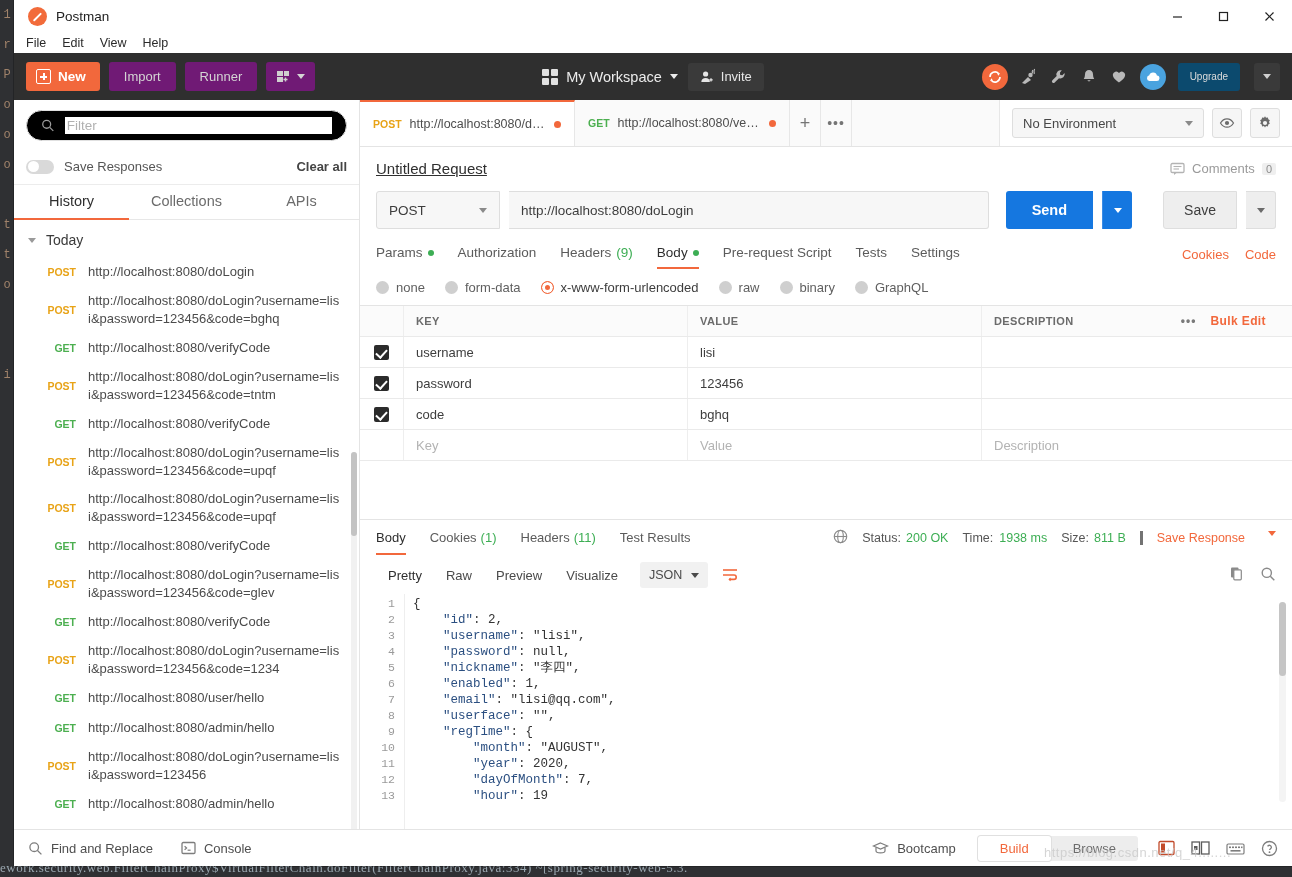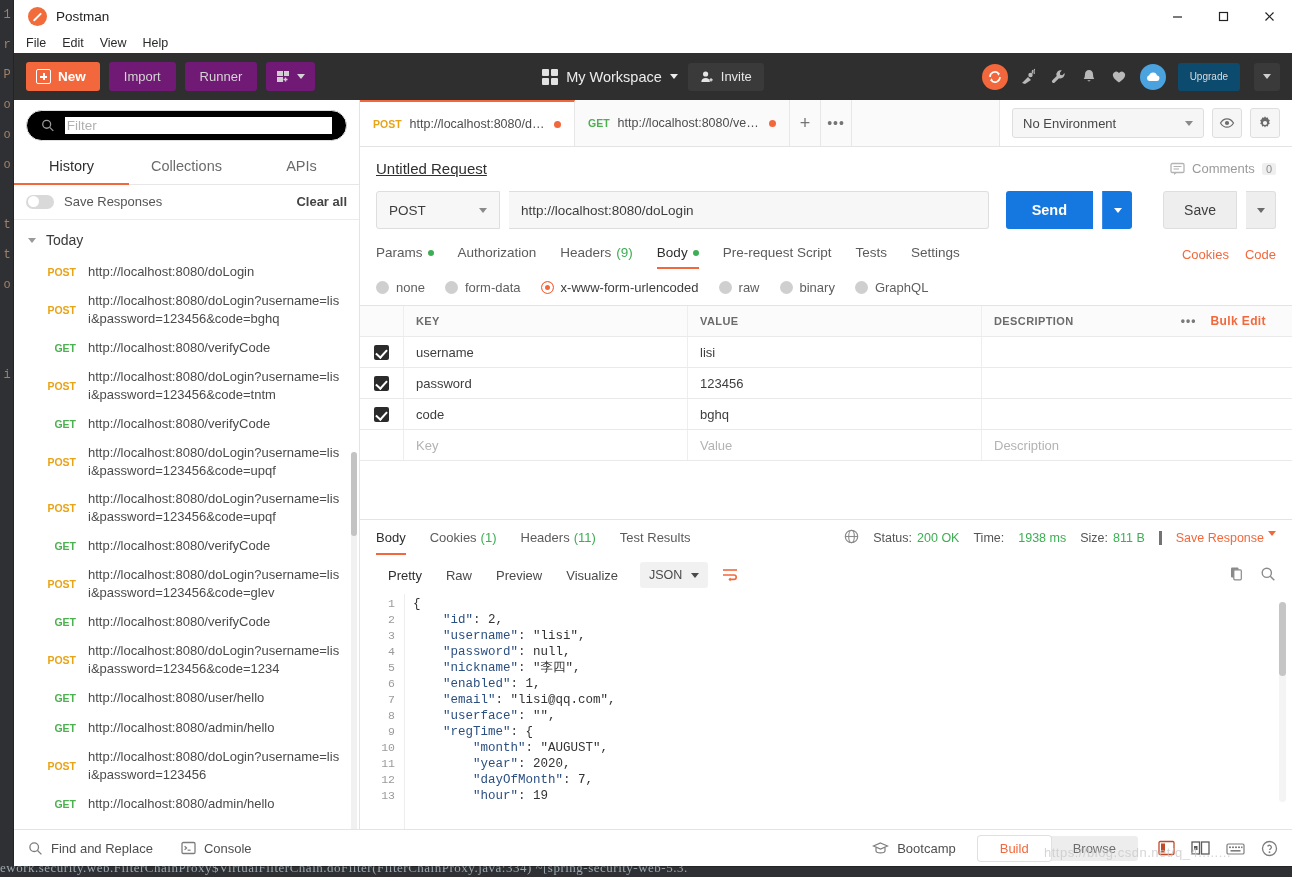--- a/index.html
+++ b/index.html
@@ -237,21 +237,21 @@
 
   #req-filler{ flex:1; min-height:0; }
 
   
   #resp{ border-top:1px solid #e4e4e4; display:flex; flex-direction:column; height:310px; }
   #resp-tabs{ display:flex; align-items:center; padding:0 16px; height:36px; }
   .rs-tab{ font-size:13px;color:#5b5b5b; margin-right:24px; padding:9px 0 8px; border-bottom:2px solid transparent; display:flex; gap:4px;}
   .rs-tab.active{ color:#2e2e2e; border-bottom-color:#f2683c; }
   #resp-meta{ margin-left:auto; display:flex; align-items:center; gap:14px; font-size:12.5px; color:#555; }
   #resp-meta .val{ color:#3dae54; }
-  #save-response{ color:#f2683c; display:flex; align-items:flex-start; gap:4px; padding-left:14px; border-left:3px solid #737373;}
+  #save-response{ color:#f2683c; display:flex; align-items:flex-start; gap:23px; padding-left:14px; border-left:3px solid #737373;}
   #globe-icon{ color:#8a8a8a; }
 
   #resp-toolbar{ display:flex; align-items:center; gap:0; padding:6px 16px 6px 16px;}
   .pv-tab{ font-size:13px; color:#4a4a4a; padding:5px 12px; }
   .pv-tab.active{ color:#2e2e2e; }
   #json-select{ margin-left:10px; height:26px; background:#f1f1f1; border-radius:3px; display:flex; align-items:center; gap:9px; padding:0 9px; font-size:12.5px; color:#4a4a4a;}
   #wrap-btn{ margin-left:9px; color:#f2683c; width:26px;height:26px;display:flex;align-items:center;justify-content:center;}
   #resp-tools-right{ margin-left:auto; display:flex; align-items:center; gap:16px; color:#8a8a8a; }
 
   #code-area{ flex:1; display:flex; position:relative; overflow:hidden; padding-left:16px;}
@@ -424,30 +424,30 @@
       <div id="filter-wrap">
         <div id="filter-box">
           <svg width="15" height="15" viewBox="0 0 15 15">
             <circle cx="6.2" cy="6.2" r="4.3" fill="none" stroke="#9b9b9b" stroke-width="1.4"></circle>
             <line x1="9.5" y1="9.5" x2="13.4" y2="13.4" stroke="#9b9b9b" stroke-width="1.4"></line>
           </svg>
           <input type="text" placeholder="Filter" style="">
         </div>
       </div>
 
+      <div id="save-row">
+        <span class="toggle"></span>
+        <span id="save-label">Save Responses</span>
+        <span id="clear-all">Clear all</span>
+      </div>
+
       <div id="side-tabs">
         <div class="side-tab active">History</div>
         <div class="side-tab">Collections</div>
         <div class="side-tab">APIs</div>
-      </div>
-
-      <div id="save-row">
-        <span class="toggle"></span>
-        <span id="save-label">Save Responses</span>
-        <span id="clear-all">Clear all</span>
       </div>
 
       <div id="history-scroll">
         <div id="today-row">
           <span class="tri"></span>
           <span id="today-label">Today</span>
         </div>
         <div id="history-items">
             <div class="hist-item">
               <span class="hist-method m-POST">POST</span>
@@ -707,21 +707,21 @@
             <span id="resp-meta">
               <span id="globe-icon"><svg width="15" height="15" viewBox="0 0 15 15">
                   <circle cx="7.5" cy="7.5" r="6.2" fill="none" stroke="#8a8a8a" stroke-width="1.2"></circle>
                   <ellipse cx="7.5" cy="7.5" rx="2.8" ry="6.2" fill="none" stroke="#8a8a8a" stroke-width="1.1"></ellipse>
                   <line x1="1.4" y1="7.5" x2="13.6" y2="7.5" stroke="#8a8a8a" stroke-width="1.1"></line>
                 </svg></span>
               <span style="display: flex; gap: 5px;">
                 <span>Status:</span>
                 <span class="val">200 OK</span>
               </span>
-              <span style="display: flex; gap: 14px;">
+              <span style="display: flex; gap: 6px;">
                 <span>Time:</span>
                 <span class="val">1938 ms</span>
               </span>
               <span style="display: flex; gap: 5px;">
                 <span>Size:</span>
                 <span class="val">811 B</span>
               </span>
               <span id="save-response">
                 <span>Save Response</span>
                 <span class="caret-d"></span>

